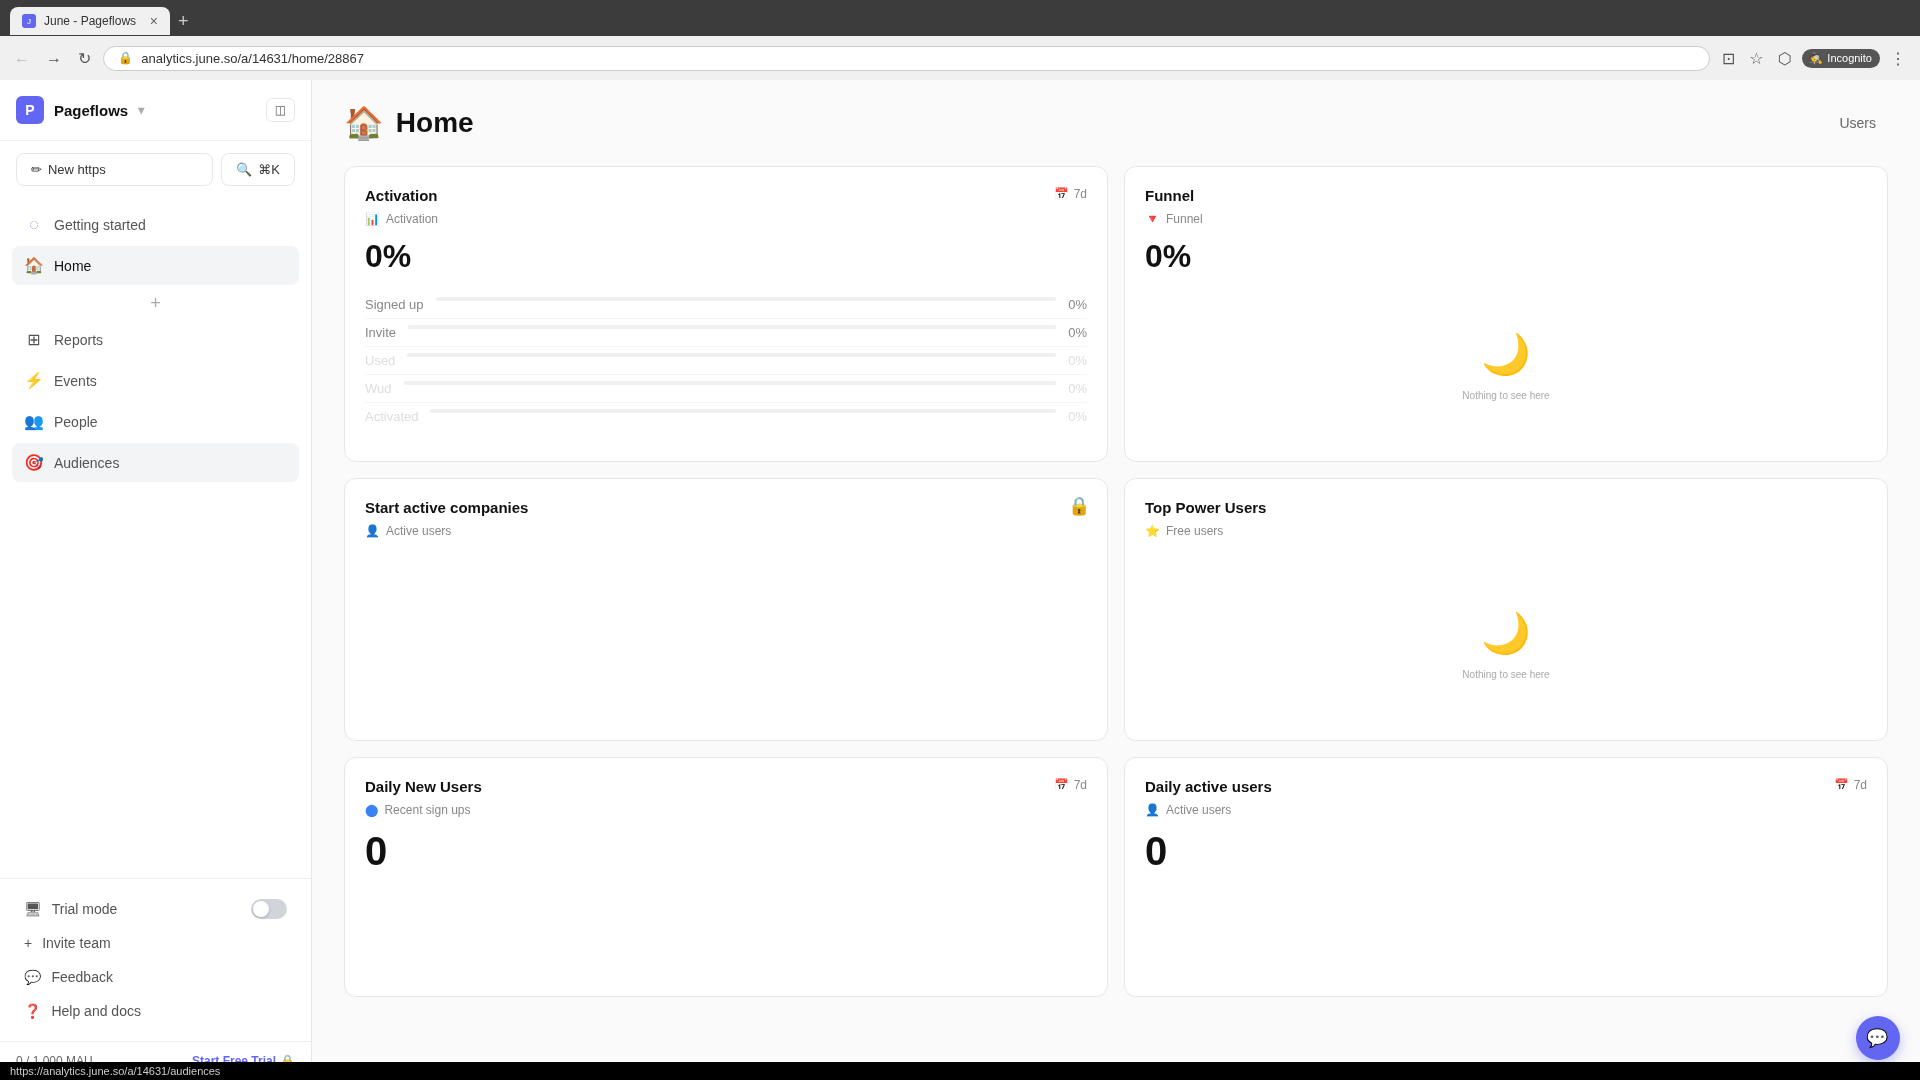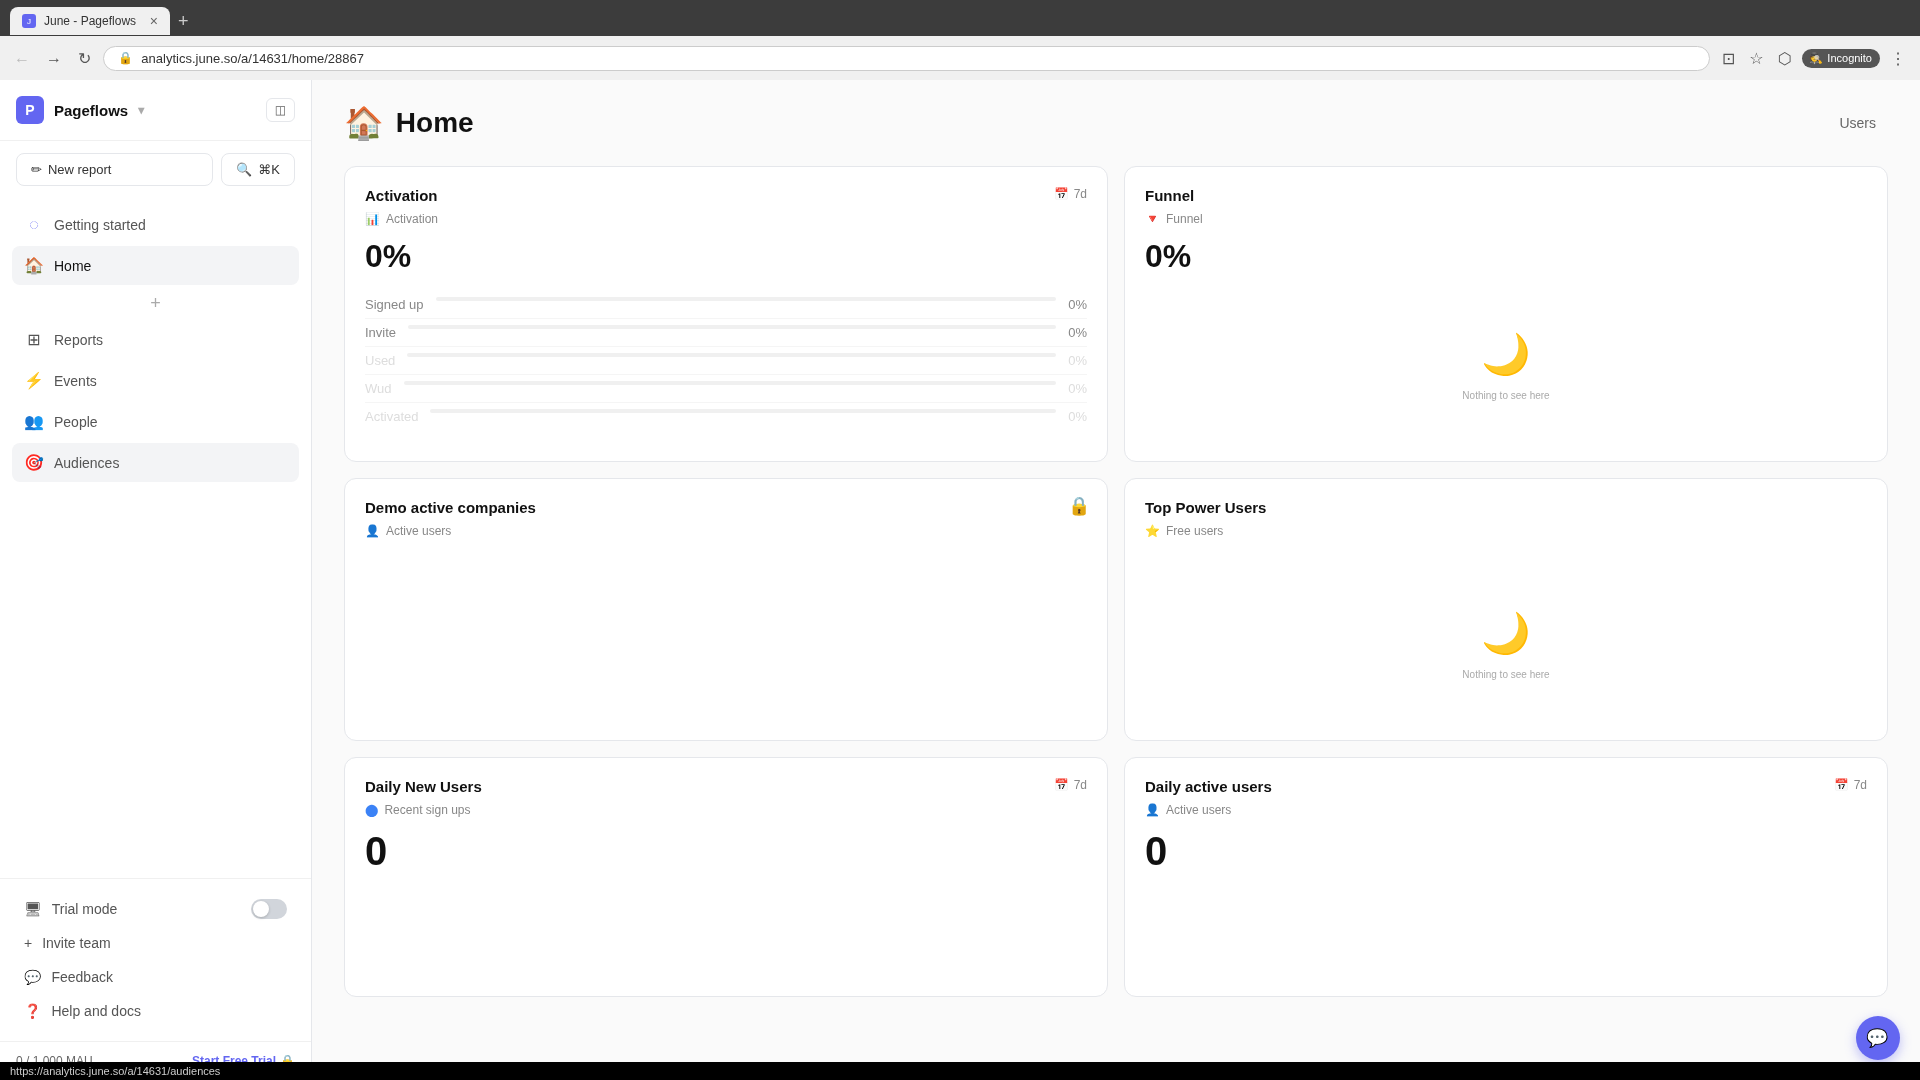--- a/index.html
+++ b/index.html
@@ -118,21 +118,21 @@
       <div class="sidebar-brand">
         <div class="brand-logo">P</div>
         <span>Pageflows</span>
         <span style="font-size:12px;color:#aaa;">▾</span>
       </div>
       <button class="sidebar-toggle-btn">◫</button>
     </div>
     <div class="sidebar-actions">
       <button class="new-report-btn">
         <span>✏</span>
-        <span>New report</span>
+        <span>New https</span>
       </button>
       <button class="search-btn">
         <span>🔍</span>
         <span>⌘K</span>
       </button>
     </div>
     <div class="sidebar-nav">
       <div class="nav-item getting-started">
         <span class="nav-icon" style="color:#6366f1;">◌</span>
         <span>Getting started</span>
@@ -253,21 +253,21 @@
         </div>
         <div class="card-value">0%</div>
         <div class="nothing-to-see">
           <span class="nothing-icon" style="font-size:40px;color:#c4b5fd;">🌙</span>
           <span class="nothing-text">Nothing to see here</span>
         </div>
       </div>
 
       <div class="card" style="min-height:240px;">
         <div class="card-header">
-          <span class="card-title">Demo active companies</span>
+          <span class="card-title">Start active companies</span>
           <span class="lock-badge">🔒</span>
         </div>
         <div class="card-subtitle">
           <span>👤</span>
           <span>Active users</span>
         </div>
       </div>
 
       <div class="card" style="min-height:240px;">
         <div class="card-header">

